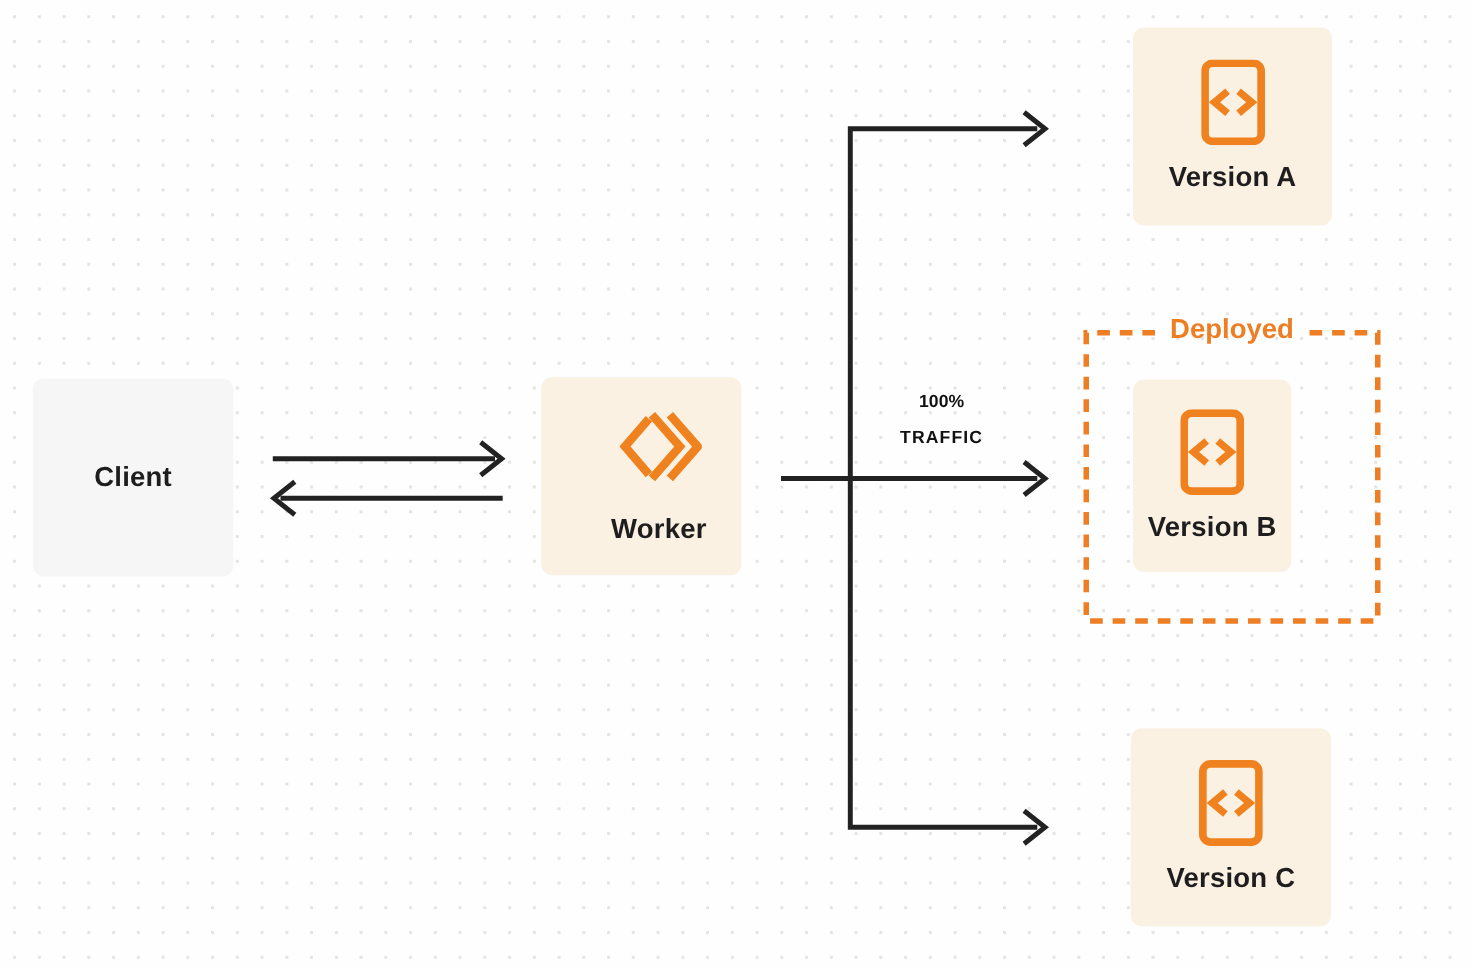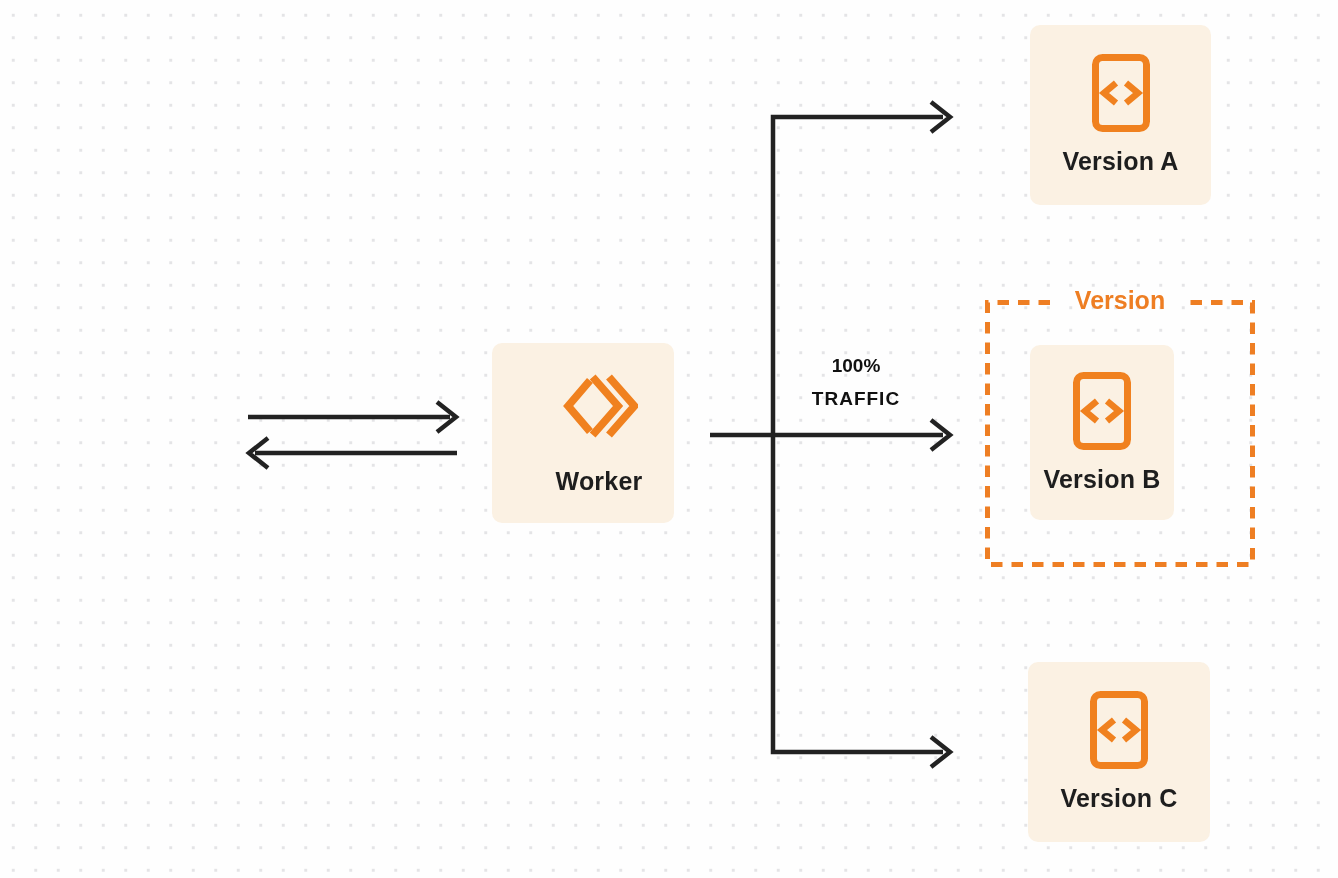--- a/index.html
+++ b/index.html
@@ -58,21 +58,21 @@
   .version-b-node { left: 1030px; top: 345px; width: 144px; height: 175px; }
   .version-c-node { left: 1028px; top: 662px; width: 182px; height: 180px; }
   .icon { display: block; line-height: 0; }
   .traffic-label {
     position: absolute;
     left: 786px; top: 349px;
     width: 140px;
     text-align: center;
     font-weight: 700;
     color: #111111;
-    font-size: 19px;
+    font-size: 16px;
     line-height: 33px;
   }
   .traffic-label .traffic-line2 { letter-spacing: 1px; text-align: center; }
   .deployed-box {
     position: absolute;
     left: 985px; top: 300px;
     width: 270px; height: 267px;
   }
   .deployed-border {
     position: absolute;
@@ -105,20 +105,23 @@
 
     <path d="M943 117 H773 V752 H943"></path>
 
     <path d="M710 435 H943"></path>
 
     <path d="M931 102 L950 117 L931 132" stroke-linejoin="miter"></path>
     <path d="M931 420 L950 435 L931 450" stroke-linejoin="miter"></path>
     <path d="M931 737 L950 752 L931 767" stroke-linejoin="miter"></path>
   </svg>
 
+  <div class="node client-node">
+    <span class="node-label">Client</span>
+  </div>
 
   <div class="node worker-node">
     <span class="icon">
       <svg width="78" height="70" viewBox="0 0 86 76" fill="none" stroke="#f0811f" stroke-width="8.5" stroke-linejoin="miter">
         <polyline points="33,10 9,38 33,66"></polyline>
         <polyline points="36,6 64,38 36,70"></polyline>
         <polyline points="54,6 82,38 54,70"></polyline>
       </svg>
     </span>
     <span class="node-label">Worker</span>
@@ -126,21 +129,21 @@
 
   <div class="traffic-label">
     <div class="traffic-line1">100%</div>
     <div class="traffic-line2">TRAFFIC</div>
   </div>
 
   <div class="deployed-box">
     <svg class="deployed-border" viewBox="0 0 270 267" fill="none" stroke="#ee7e23" stroke-width="5">
       <path d="M65 2.5 H2.5 V264.5 H267.5 V2.5 H205" stroke-dasharray="11.5 9"></path>
     </svg>
-    <span class="deployed-label">Version</span>
+    <span class="deployed-label">Deployed</span>
   </div>
 
   <div class="node version-node version-a-node">
     <span class="icon">
       <svg width="58" height="78" viewBox="0 0 58 78" fill="none" stroke="#f0811f" stroke-linejoin="miter">
         <rect x="3.5" y="3.5" width="51" height="71" rx="7" stroke-width="7"></rect>
         <polyline points="24,29 12,39 24,49" stroke-width="6.5"></polyline>
         <polyline points="34,29 46,39 34,49" stroke-width="6.5"></polyline>
       </svg>
     </span>

